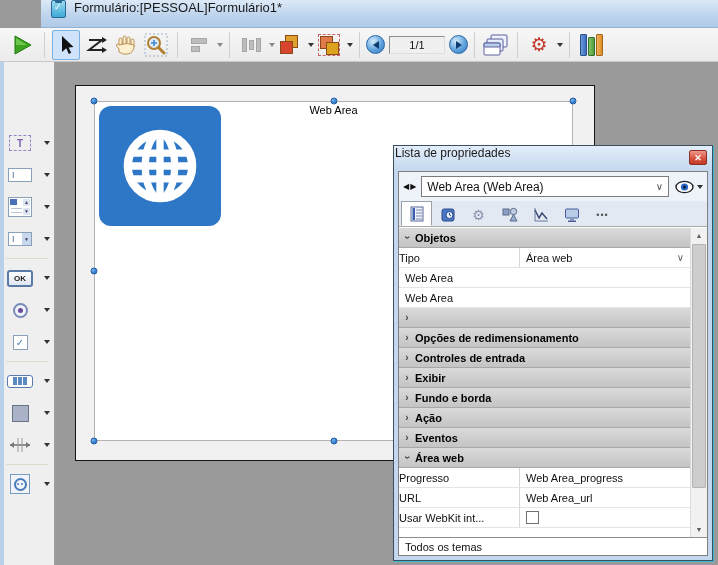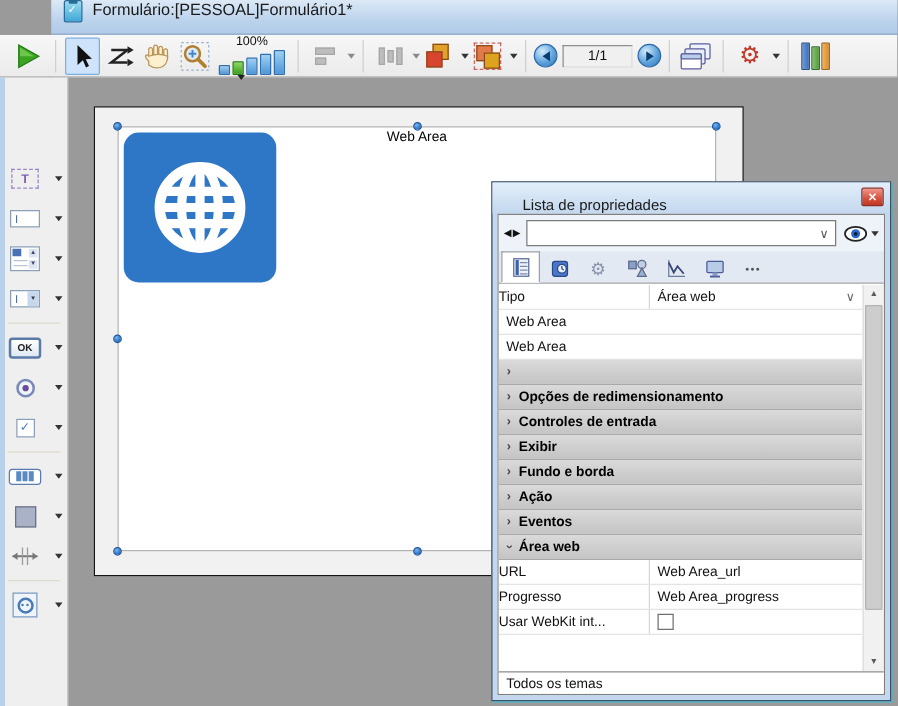--- a/index.html
+++ b/index.html
@@ -72,21 +72,21 @@
   .webarea .walabel { position:absolute; left:0; right:0; top:2px; text-align:center; font-size:11px; color:#000; }
   .globe { position:absolute; left:4px; top:4px; width:122px; height:120px; border-radius:12px;
     background:#2e76c6; display:flex; align-items:center; justify-content:center; }
   .handle { position:absolute; width:7px; height:7px; border-radius:50%;
     background:radial-gradient(circle at 35% 30%, #7ab6ec, #2f7cd0 60%, #1c5aa8);
     border:1px solid #1c56a0; transform:translate(-50%,-50%); z-index:5; }
 
   
   .panel { position:absolute; left:393px; top:145px; width:320px; height:416px;
     background:#c3d7ee; border:1px solid #3c4f60; box-shadow:1px 1px 0 #35bcd4; z-index:10; }
-  .p-title { height:25px; display:flex; align-items:flex-end; padding-left:24px;
+  .p-title { height:25px; display:flex; align-items:flex-start; padding-left:1px;
     background:linear-gradient(#e3eefa,#c3d7ee); font-size:12px; color:#1a1a1a; position:relative; }
   .p-close { position:absolute; right:5px; top:4px; width:18px; height:15px;
     background:linear-gradient(#f0978b,#d6503c 60%,#c23a28); border:1px solid #8e2f23; border-radius:2px;
     color:#fff; font-size:9px; font-weight:bold; display:flex; align-items:center; justify-content:center; }
   .p-content { position:absolute; left:4px; right:4px; top:25px; bottom:4px;
     background:#ffffff; border:1px solid #808080; }
   .sel-row { height:29px; background:#eef2f9; display:flex; align-items:center; padding:0 4px; }
   .navpair { font-size:8px; letter-spacing:1px; color:#111; margin-right:4px; }
   .obj-dd { flex:1; height:21px; background:#fff; border:1px solid #7b7b7b; font-size:12px;
     display:flex; align-items:center; padding:0 5px; position:relative; }
@@ -163,31 +163,20 @@
     </svg>
   </span>
   <span class="tb-btn">
     <svg width="24" height="24" viewBox="0 0 24 24">
       <rect x="1" y="1" width="22" height="22" fill="none" stroke="#9bb0c8" stroke-width="1" stroke-dasharray="2,2"></rect>
       <circle cx="10" cy="10" r="6" fill="#dce9f5" stroke="#b07f2f" stroke-width="2"></circle>
       <line x1="14.5" y1="14.5" x2="20" y2="20" stroke="#b07f2f" stroke-width="3" stroke-linecap="round"></line>
       <path d="M10,7 V13 M7,10 H13" stroke="#3f87cf" stroke-width="1.6"></path>
     </svg>
   </span>
-  <span class="zoomctl">
-    <span class="zl">100%</span>
-    <span class="zbars">
-      <i class="zbar" style="height:8px"></i>
-        <i class="zbar g" style="height:11px"></i>
-        <i class="zbar" style="height:14px"></i>
-        <i class="zbar" style="height:17px"></i>
-        <i class="zbar" style="height:20px"></i>
-    </span>
-    <span class="zmark"></span>
-  </span>
   <span class="tb-sep"></span>
   <span class="tb-btn">
     <span class="gray-rects">
       <i style="width:16px;height:6px"></i>
         <i style="width:9px;height:6px"></i>
     </span>
   </span>
     <span class="dd dim"></span>
   <span class="tb-sep"></span>
   <span class="tb-btn">
@@ -370,20 +359,21 @@
   <div class="p-title">
     <span>Lista de propriedades</span>
     <span class="p-close">
         <span>✕</span>
       </span>
   </div>
   <div class="p-content">
     <div class="sel-row">
       <span class="navpair">◀▶</span>
       <span class="obj-dd">
+        <span>Web Area (Web Area)</span>
         <span class="chev">∨</span>
       </span>
       <span class="eye">
         <svg width="19" height="14" viewBox="0 0 19 14">
           <ellipse cx="9.5" cy="7" rx="8.5" ry="5.6" fill="#fff" stroke="#222" stroke-width="1.4"></ellipse>
           <circle cx="9.5" cy="7" r="3.6" fill="#2a66c8"></circle>
           <circle cx="9.5" cy="7" r="1.5" fill="#0a1a3a"></circle>
         </svg>
         <span class="dd"></span>
       </span>
@@ -441,20 +431,24 @@
             </svg>
           </span>
         </span>
         <span class="tab">
           <span style="display:flex;align-items:center">
             <span style="font-size:9px;letter-spacing:1px;color:#555">•••</span>
           </span>
         </span>
       </div>
     <div class="grid" id="p-grid">
+        <div class="g-section">
+          <span class="chv open">›</span>
+          <span>Objetos</span>
+        </div>
         <div class="g-row">
           <span class="g-label">Tipo</span>
           <span class="g-value">
             <span>Área web</span>
             <span class="chev">∨</span>
           </span>
         </div>
         <div class="g-row">
           <span class="g-value">
             <span>Web Area</span>
@@ -490,29 +484,29 @@
         </div>
         <div class="g-section">
           <span class="chv">›</span>
           <span>Eventos</span>
         </div>
         <div class="g-section">
           <span class="chv open">›</span>
           <span>Área web</span>
         </div>
         <div class="g-row">
+          <span class="g-label">Progresso</span>
+          <span class="g-value">
+            <span>Web Area_progress</span>
+          </span>
+        </div>
+        <div class="g-row">
           <span class="g-label">URL</span>
           <span class="g-value">
             <span>Web Area_url</span>
-          </span>
-        </div>
-        <div class="g-row">
-          <span class="g-label">Progresso</span>
-          <span class="g-value">
-            <span>Web Area_progress</span>
           </span>
         </div>
         <div class="g-row">
           <span class="g-label">Usar WebKit int...</span>
           <span class="g-value">
             <span class="g-check"></span>
           </span>
         </div>
       </div>
     <div class="vscroll">

